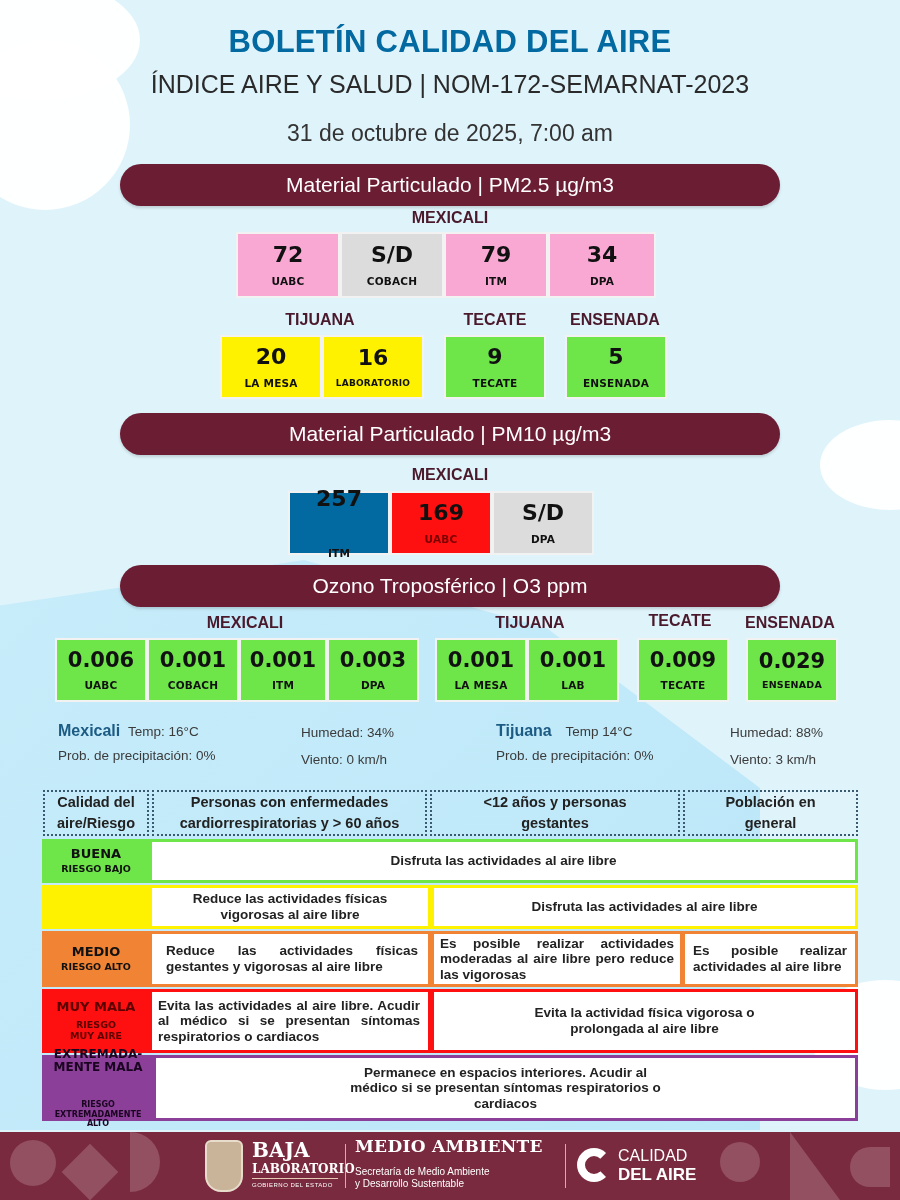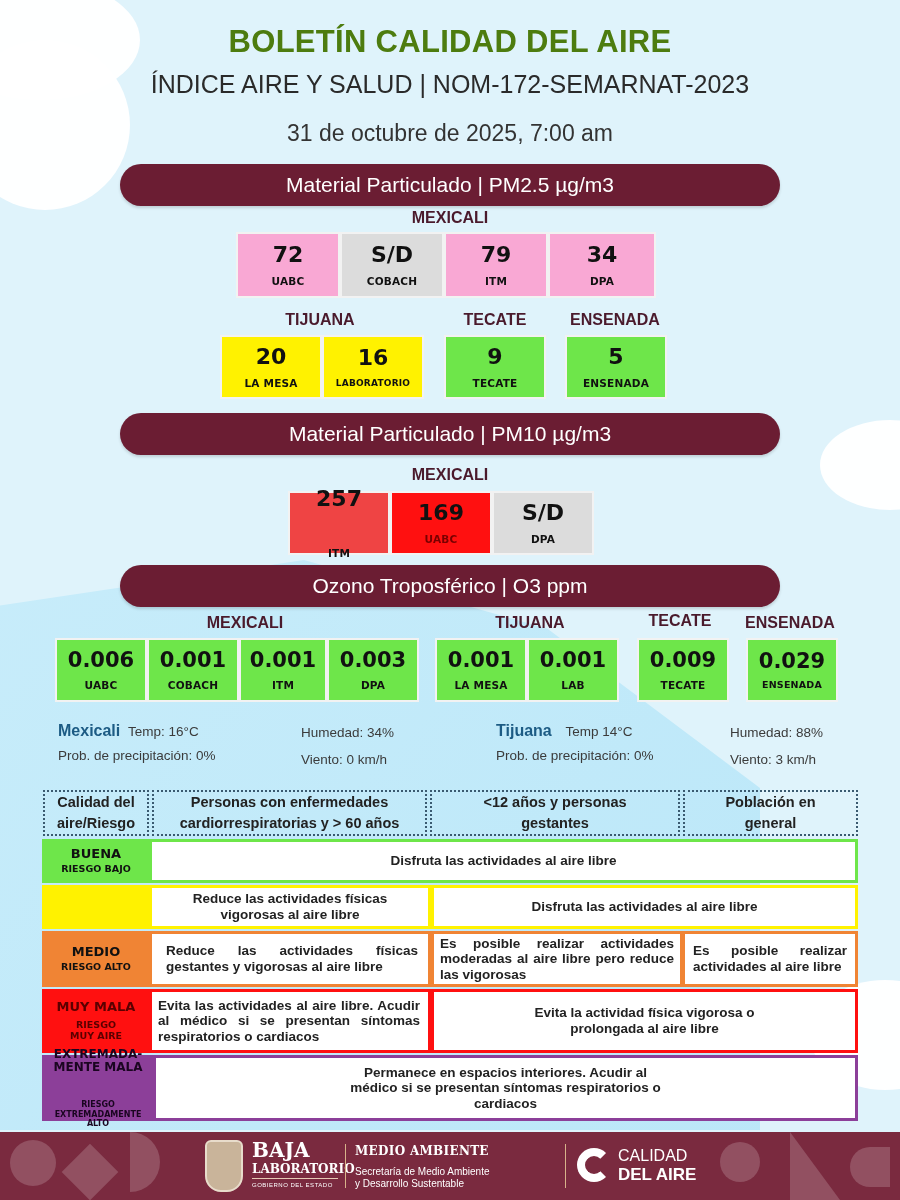--- a/index.html
+++ b/index.html
@@ -8,35 +8,35 @@
     font-family: "Liberation Sans", sans-serif;
     background: #dff3fb;
     position: relative;
     color: #222;
   }
   .bg-cloud { position: absolute; background: #ffffff; border-radius: 50%; opacity: 0.95; }
   .bg-sky { position: absolute; left: 0; top: 560px; width: 760px; height: 570px;
     background: linear-gradient(135deg, #c3ebfa 0%, #b5e5f8 100%);
     clip-path: polygon(0 8%, 40% 0, 72% 12%, 100% 40%, 100% 100%, 0 100%); opacity: .85; }
   .abs { position: absolute; }
-  .title { top: 24px; left: 0; width: 900px; text-align: center; font-size: 31px; font-weight: 700; color: #4d7c0f; letter-spacing: 0.3px; }
+  .title { top: 24px; left: 0; width: 900px; text-align: center; font-size: 31px; font-weight: 700; color: #0369a1; letter-spacing: 0.3px; }
   .subtitle { top: 70px; left: 0; width: 900px; text-align: center; font-size: 25px; color: #2a2a2a; }
   .date { top: 120px; left: 0; width: 900px; text-align: center; font-size: 23px; color: #333; }
   .banner { background: #6b1d33; color: #fff; border-radius: 24px; height: 42px; display: flex; align-items: center; justify-content: center; font-size: 21px; box-shadow: 0 2px 3px rgba(0,0,0,.15); }
   .city { font-weight: 700; color: #4a1a2c; font-size: 16px; text-align: center; }
   .box { position: absolute; display: flex; flex-direction: column; align-items: center; justify-content: center; border: 2px solid #f2f2f2; }
   .box .val { font-family: "DejaVu Sans", sans-serif; font-weight: 700; font-size: 22px; color: #111; line-height: 1.1; }
   .box .lbl { font-family: "DejaVu Sans", sans-serif; font-weight: 700; font-size: 10.5px; color: #111; margin-top: 8px; letter-spacing: .2px; }
   .o3 .val { font-size: 21px; }
   .o3 .lbl { font-size: 10.5px; margin-top: 6px; }
   .orange { background: #f9a8d4; }
   .gray { background: #dcdcdc; }
   .yellow { background: #fff200; }
   .green { background: #6ee64a; }
-  .purple { background: #ef4444; gap: 28px; }
+  .purple { background: #0369a1; gap: 28px; }
   .red { background: #ff1010; }
   .weather { font-size: 13.5px; color: #3b3b3b; }
   .weather b { color: #1c5b84; font-size: 16px; }
   .hdr { position: absolute; border: 2px dotted #3a5a70; display: flex; align-items: center; justify-content: center; text-align: center; font-size: 14.5px; font-weight: 700; color: #222; line-height: 1.45; }
   .row { position: absolute; left: 42px; width: 816px; }
   .cat { position: absolute; left: 0; top: 0; bottom: 0; width: 108px; display: flex; flex-direction: column; align-items: center; justify-content: center; text-align: center; font-family: "DejaVu Sans", sans-serif; font-weight: 700; color: #111; }
   .cat .c1 { font-size: 13px; line-height: 1.1; }
   .cat .c2 { font-size: 9.5px; line-height: 1.15; margin-top: 2px; }
   .cell { position: absolute; top: 3px; bottom: 3px; background: #fff; display: flex; align-items: center; justify-content: center; text-align: center; font-size: 13.5px; font-weight: 700; color: #222; line-height: 1.15; padding: 0 8px; }
   .just { text-align: justify; text-align-last: left; justify-content: flex-start; }
@@ -224,20 +224,20 @@
   <div class="pat" style="left:720px;top:10px;width:40px;height:40px;border-radius:50%;"></div>
   <div class="pat" style="left:790px;top:0;width:50px;height:68px;clip-path:polygon(0 0,100% 100%,0 100%);"></div>
   <div class="pat" style="left:850px;top:15px;width:40px;height:40px;border-radius:50% 0 0 50%;"></div>
 
   <div style="position:absolute;left:205px;top:8px;width:38px;height:52px;background:#c9b49a;border-radius:6px 6px 16px 16px;border:2px solid #e8dccb;"></div>
   <div class="logo-txt" style="left:252px;top:6px;font-family:'DejaVu Serif',serif;font-weight:700;font-size:20px;">BAJA</div>
   <div class="logo-txt" style="left:252px;top:30px;font-family:'DejaVu Serif',serif;font-weight:700;font-size:12px;">LABORATORIO</div>
   <div style="position:absolute;left:252px;top:46px;width:86px;height:1px;background:#e6c9b5;"></div>
   <div class="logo-txt" style="left:252px;top:50px;font-size:6px;letter-spacing:.5px;">GOBIERNO DEL ESTADO</div>
   <div style="position:absolute;left:345px;top:12px;width:1px;height:44px;background:#d8b38a;"></div>
-  <div class="logo-txt" style="left:355px;top:12px;font-family:'DejaVu Serif',serif;font-weight:700;font-size:12px;letter-spacing:.3px;">MEDIO AMBIENTE</div>
+  <div class="logo-txt" style="left:355px;top:4px;font-family:'DejaVu Serif',serif;font-weight:700;font-size:17px;letter-spacing:.3px;">MEDIO AMBIENTE</div>
   <div class="logo-txt" style="left:355px;top:34px;font-size:10px;">Secretaría de Medio Ambiente</div>
   <div class="logo-txt" style="left:355px;top:46px;font-size:10px;">y Desarrollo Sustentable</div>
   <div style="position:absolute;left:565px;top:12px;width:1px;height:44px;background:#d8b38a;"></div>
   <div style="position:absolute;left:577px;top:16px;width:34px;height:34px;border-radius:50%;border:8px solid #fff;border-right-color:transparent;"></div>
   <div class="logo-txt" style="left:618px;top:15px;font-size:16px;">CALIDAD</div>
   <div class="logo-txt" style="left:618px;top:33px;font-size:17px;font-weight:700;">DEL AIRE</div>
 </div>
 
 </body></html>

